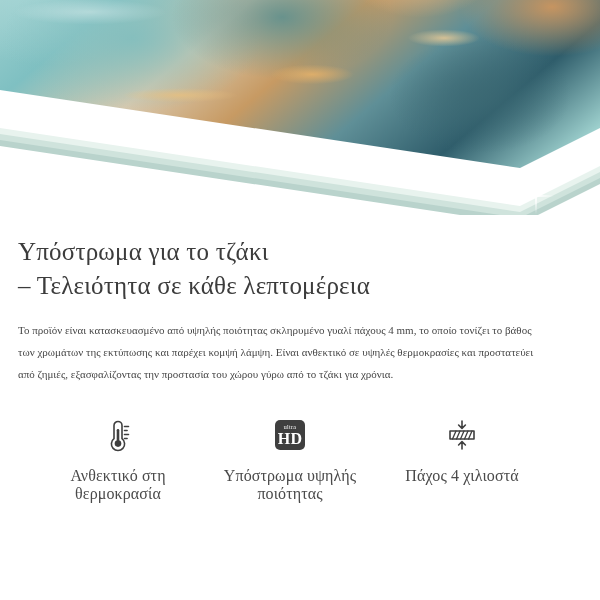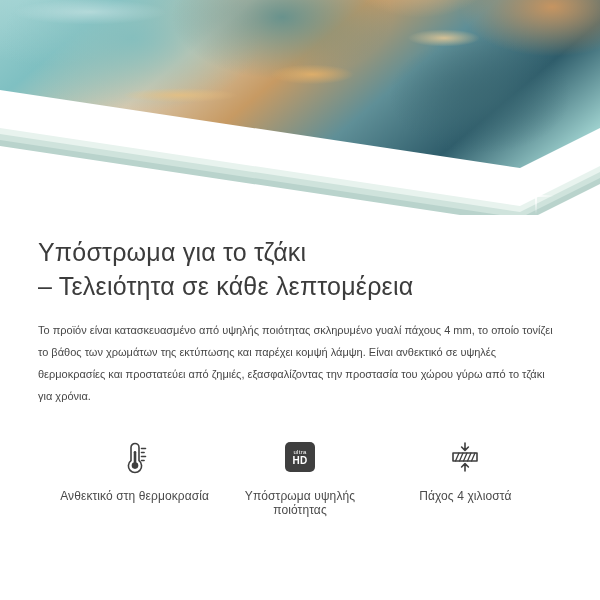--- a/index.html
+++ b/index.html
@@ -123,21 +123,22 @@
     left: 12px; top: 1px; width: 1.5px; height: 24px;
     background: linear-gradient(180deg, rgba(255,255,255,0) 0%, #fff 50%, rgba(255,255,255,0) 100%);
   }
   .hero-sparkle2::after {
     left: 1px; top: 12px; width: 24px; height: 1.5px;
     background: linear-gradient(90deg, rgba(255,255,255,0) 0%, #fff 50%, rgba(255,255,255,0) 100%);
   }
 
   
   .content {
-    padding: 20px 38px 0 38px;
+    padding: 20px 38px 0 18px;
+    font-family: Liberation Serif, serif;
   }
   .headline {
     color: #3c3c3c;
     font-size: 25px;
     line-height: 34px;
     font-weight: 400;
     letter-spacing: 0.2px;
     margin: 0 0 16px 0;
     white-space: pre-line;
   }
@@ -165,21 +166,21 @@
     padding: 4px 2px 6px 2px;
   }
   .feature-icon {
     height: 48px;
     display: flex;
     align-items: center;
     justify-content: center;
   }
   .feature-label {
     margin-top: 8px;
-    font-size: 12px;
+    font-size: 16px;
     color: #4a4a4a;
     text-align: center;
     letter-spacing: 0.1px;
   }
   .icon-stroke {
     stroke: #3f3f3f;
     fill: none;
     stroke-width: 1.6;
     stroke-linecap: round;
     stroke-linejoin: round;
@@ -198,21 +199,21 @@
     align-items: center;
     justify-content: center;
     line-height: 1;
   }
   .hd-badge .hd-top {
     font-size: 6px;
     letter-spacing: 0.3px;
     margin-bottom: 1px;
   }
   .hd-badge .hd-bottom {
-    font-size: 10px;
+    font-size: 16px;
     font-weight: bold;
     letter-spacing: 0.2px;
   }
 </style>
 </head>
 <body>
 
 <div class="page">
 
   <div class="hero">

